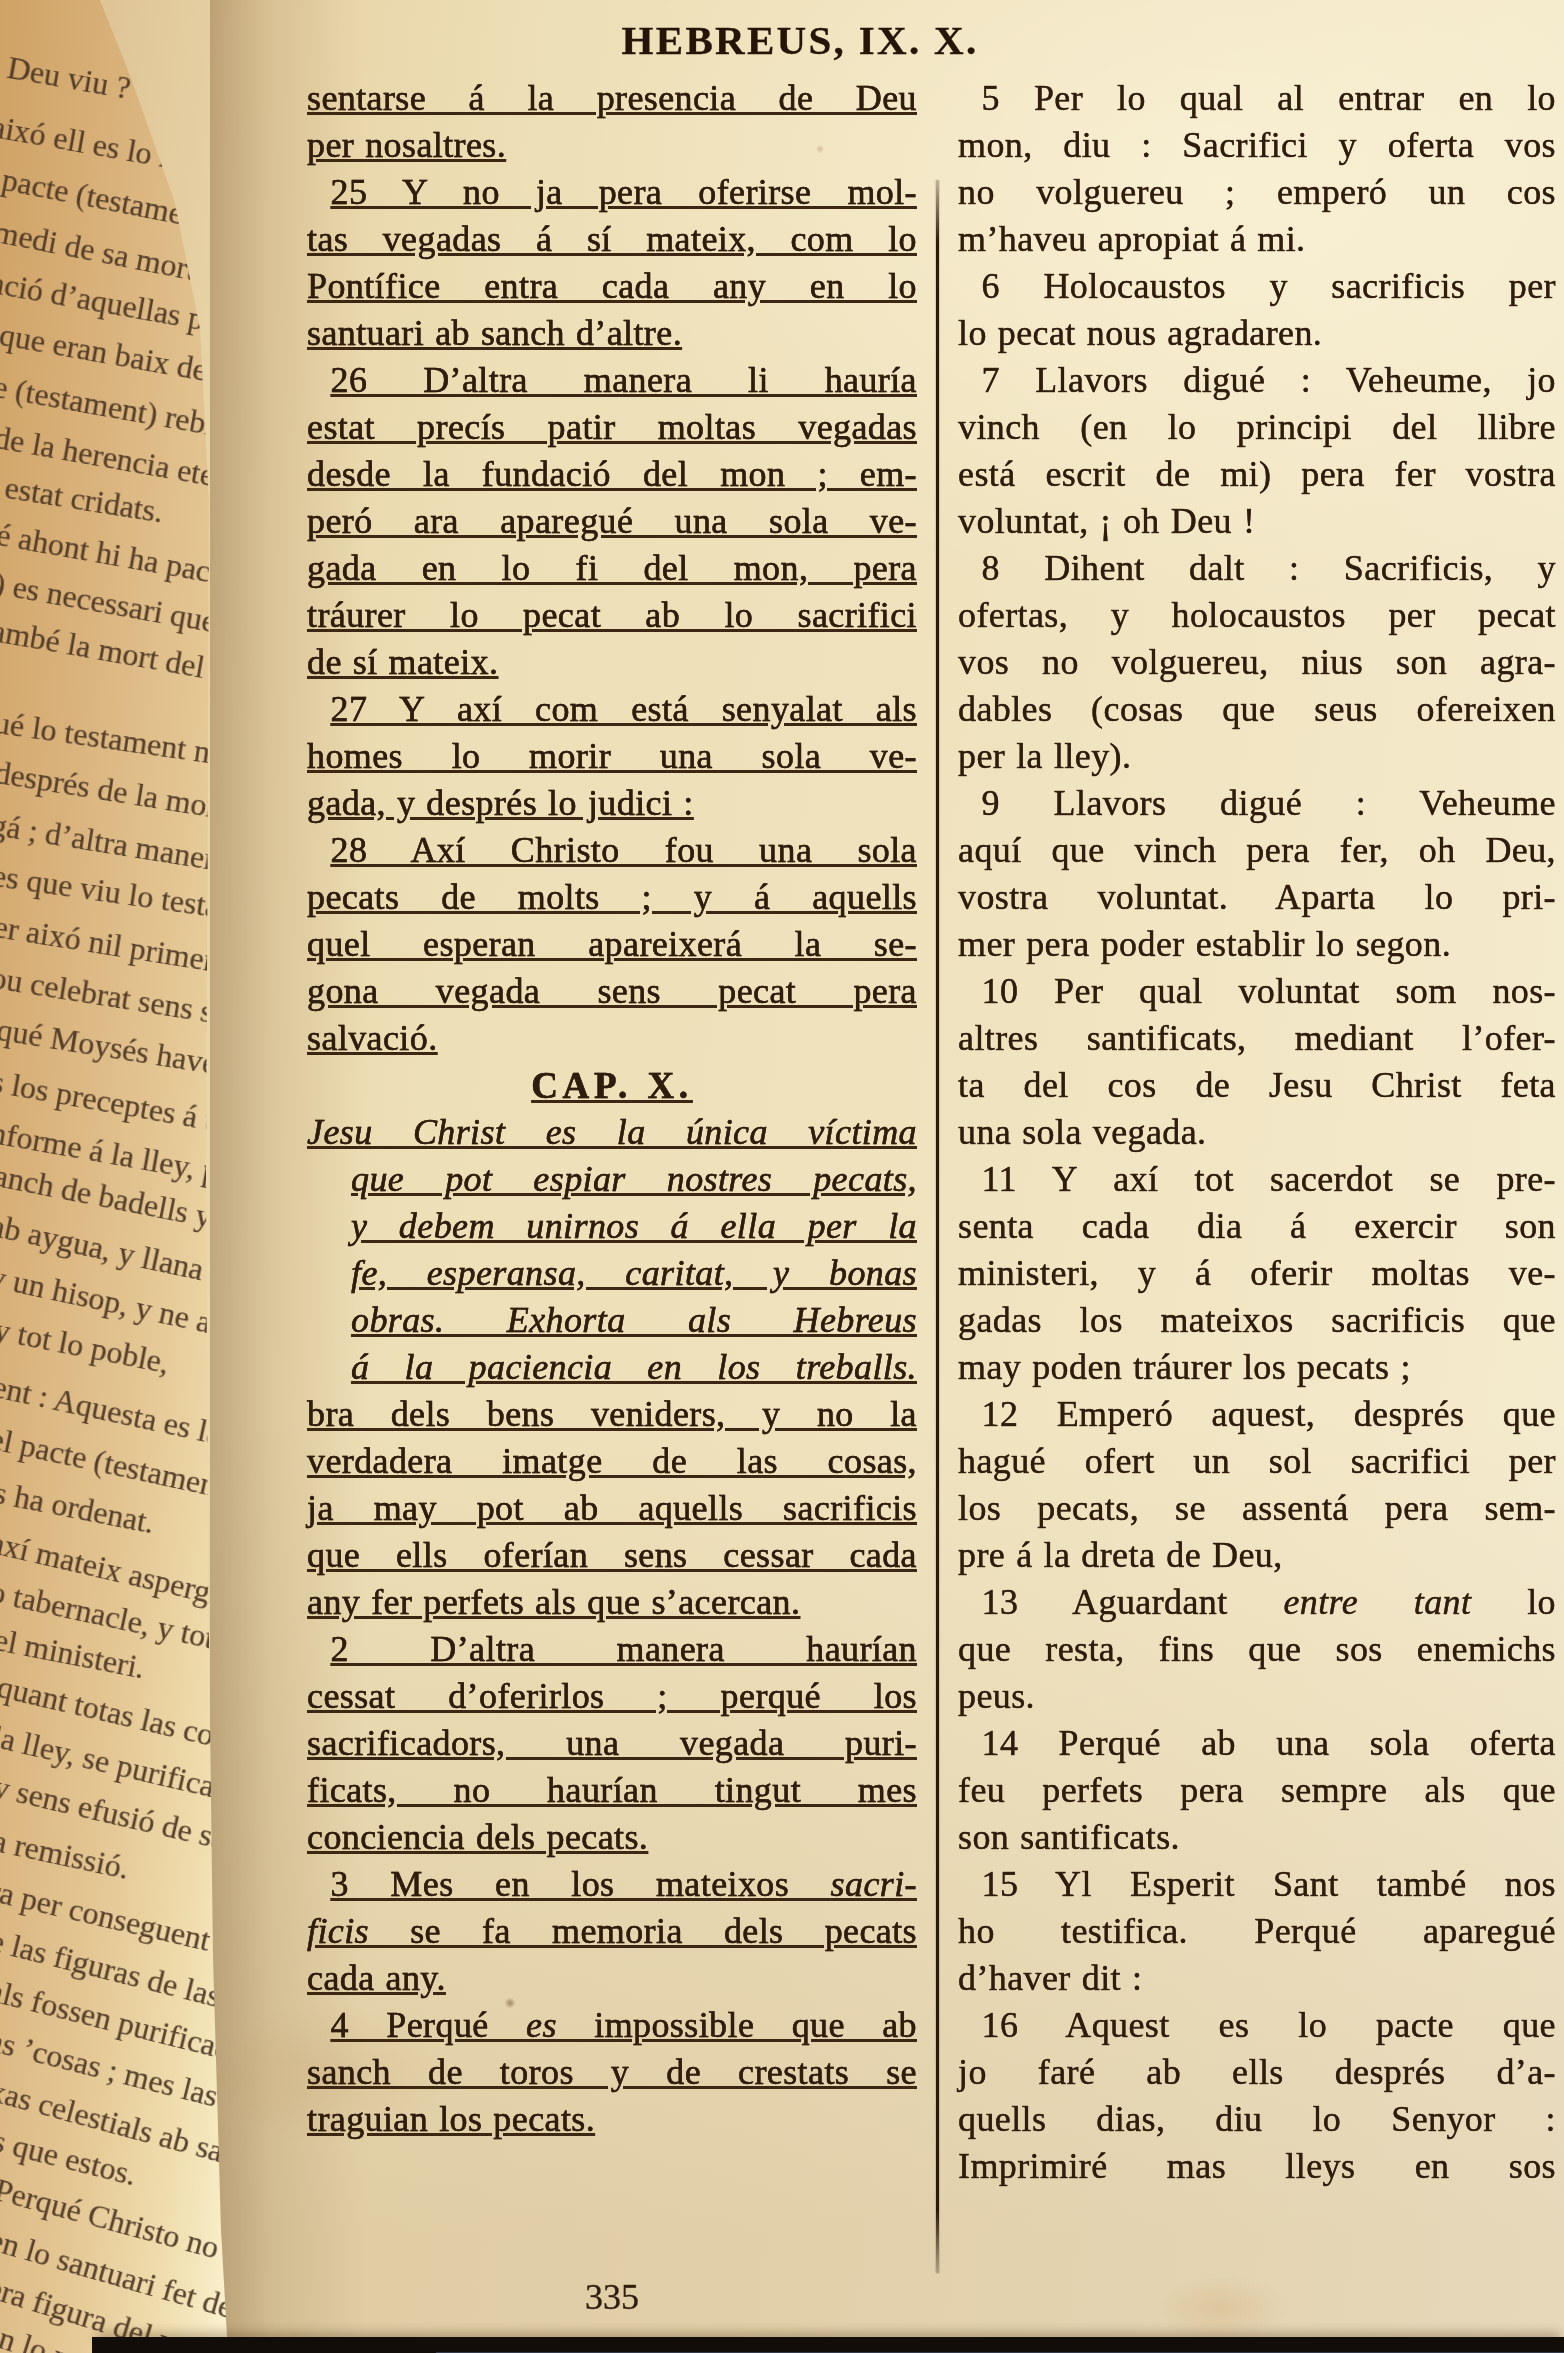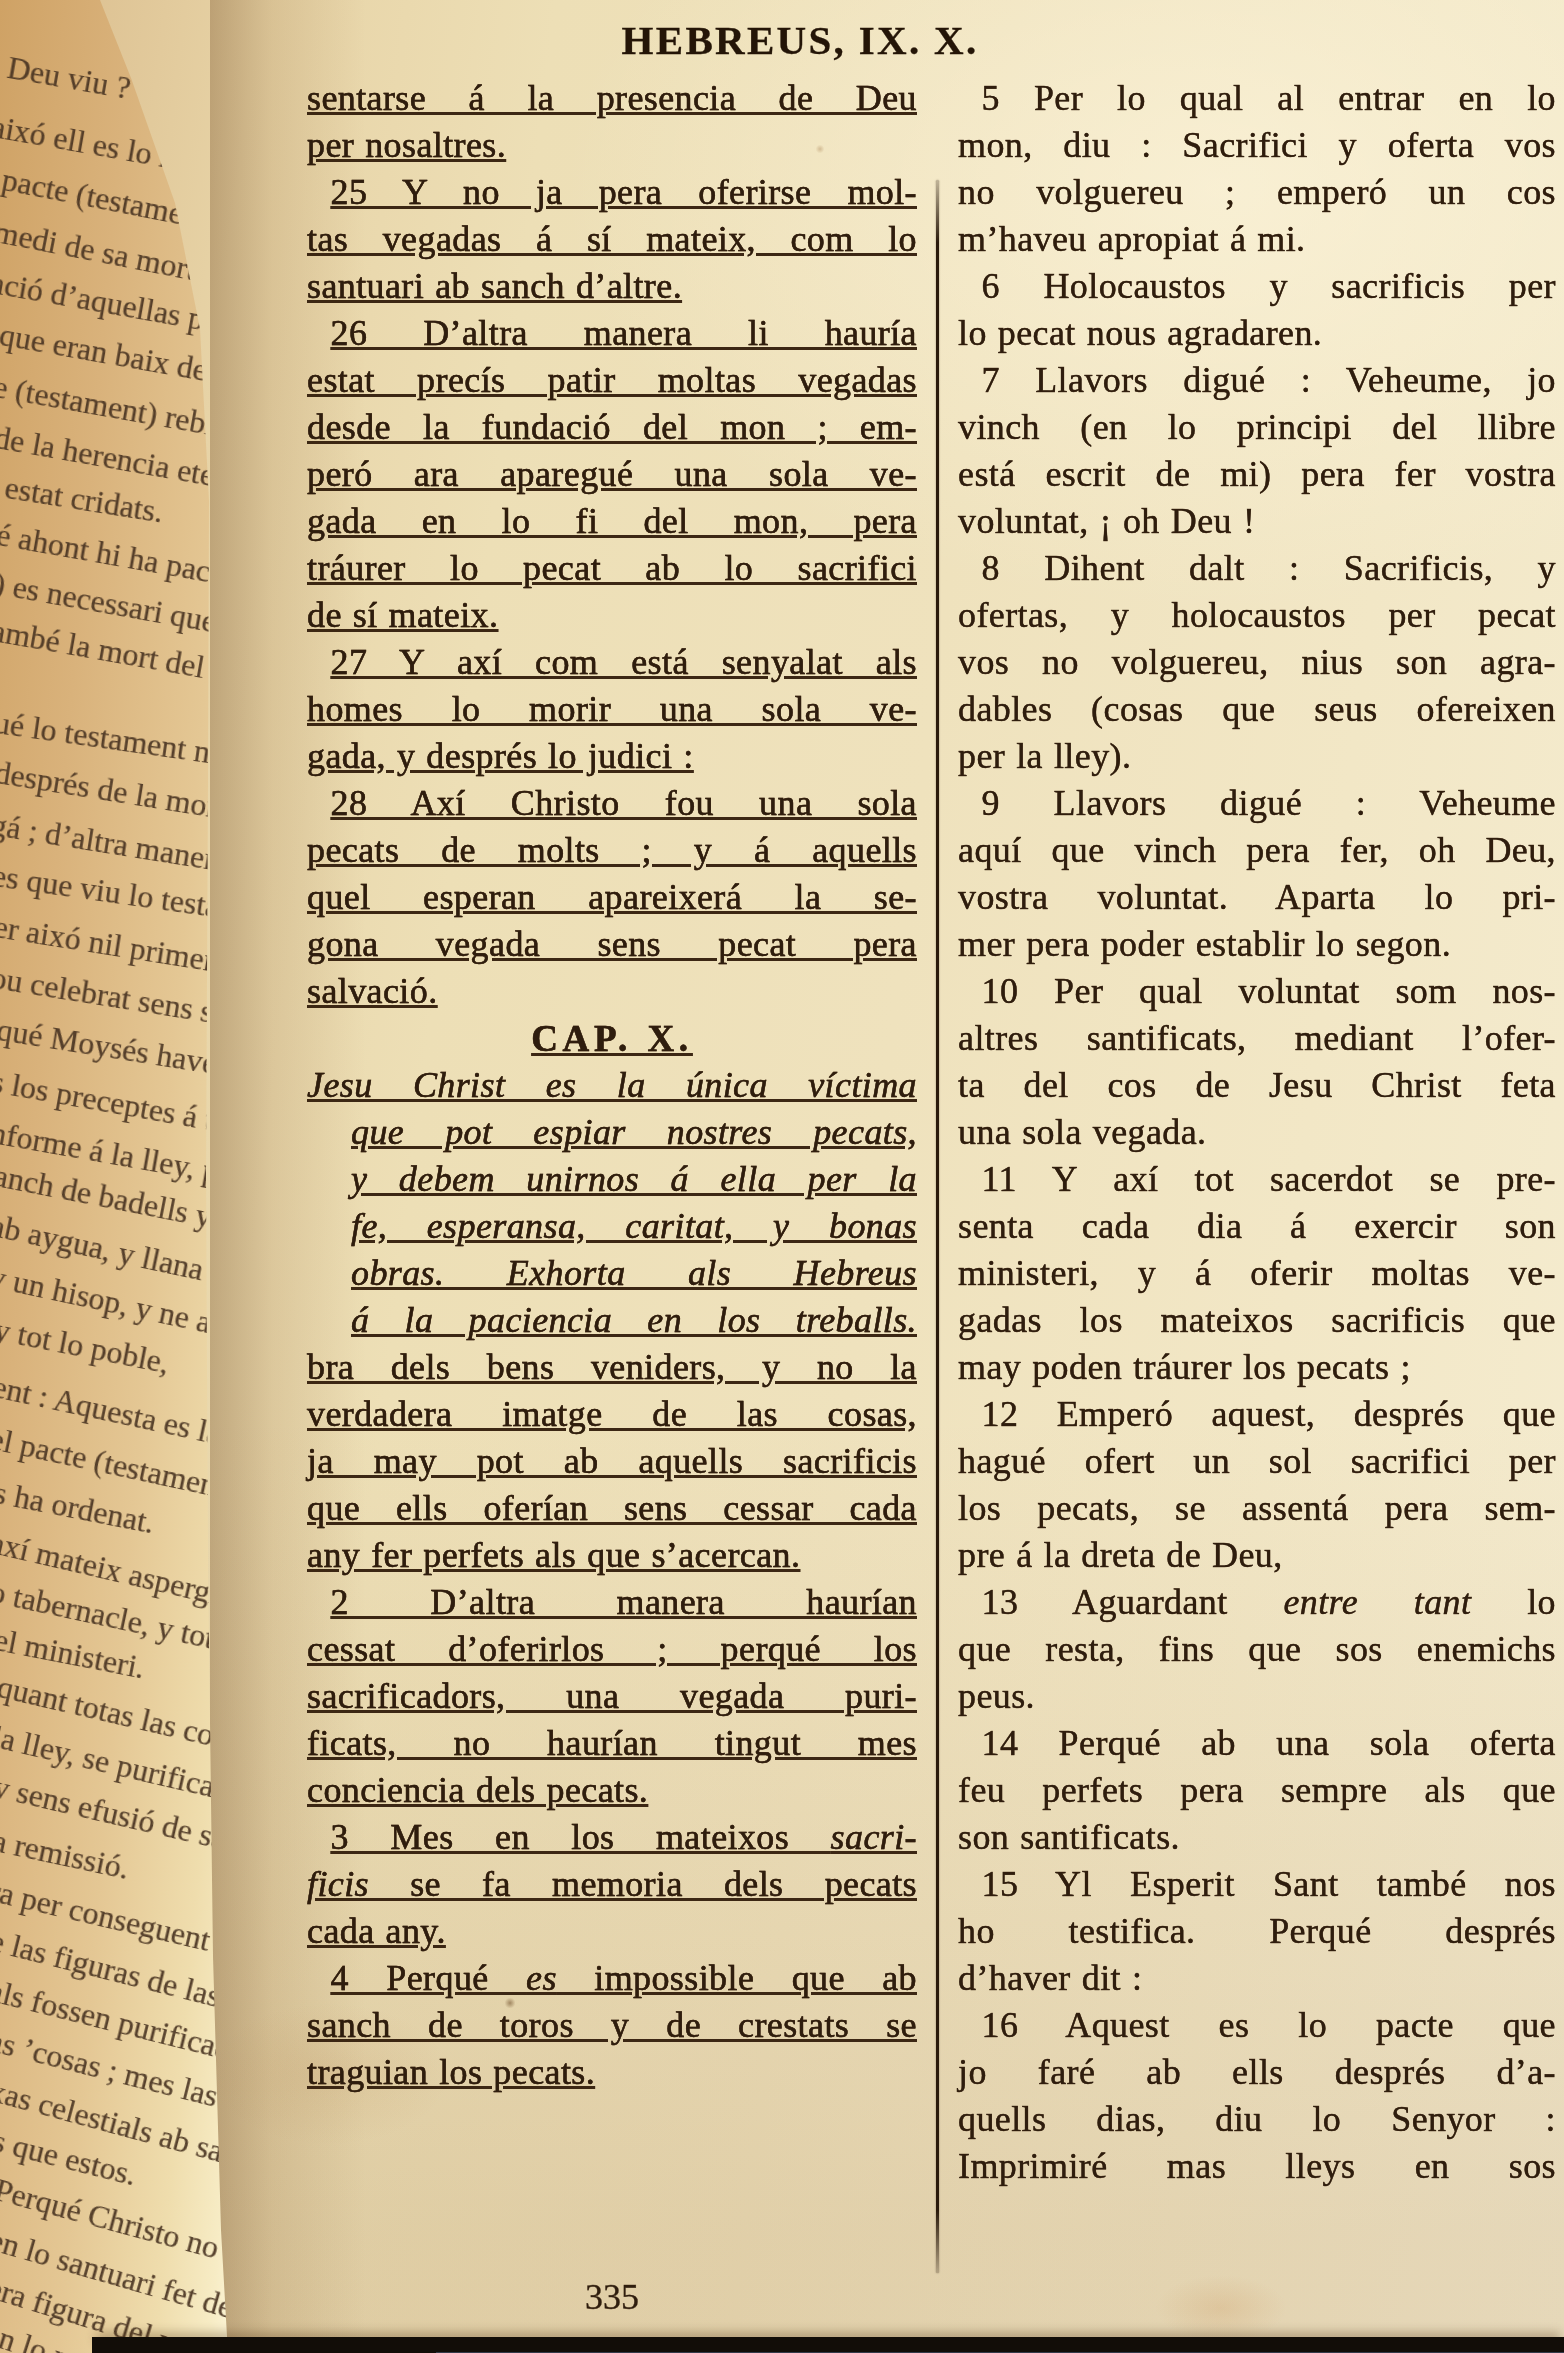--- a/index.html
+++ b/index.html
@@ -108,20 +108,21 @@
     </div>
 
   <div id="header">HEBREUS, IX. X.</div>
   <div id="col-rule"></div>
 
   <div id="col-left" class="col">
       <div class="line">sentarse á la presencia de Deu</div>
       <div class="line end">per nosaltres.</div>
       <div class="line verse">25 Y no ja pera oferirse mol-</div>
       <div class="line">tas vegadas á sí mateix, com lo</div>
+      <div class="line">Pontífice entra cada any en lo</div>
       <div class="line end">santuari ab sanch d’altre.</div>
       <div class="line verse">26 D’altra manera li hauría</div>
       <div class="line">estat precís patir moltas vegadas</div>
       <div class="line">desde la fundació del mon ; em-</div>
       <div class="line">peró ara aparegué una sola ve-</div>
       <div class="line">gada en lo fi del mon, pera</div>
       <div class="line">tráurer lo pecat ab lo sacrifici</div>
       <div class="line end">de sí mateix.</div>
       <div class="line verse">27 Y axí com está senyalat als</div>
       <div class="line">homes lo morir una sola ve-</div>
@@ -188,21 +189,21 @@
       <div class="line">hagué ofert un sol sacrifici per</div>
       <div class="line">los pecats, se assentá pera sem-</div>
       <div class="line end">pre á la dreta de Deu,</div>
       <div class="line verse">13 Aguardant <span class="it">entre tant</span> lo</div>
       <div class="line">que resta, fins que sos enemichs</div>
       <div class="line end">peus.</div>
       <div class="line verse">14 Perqué ab una sola oferta</div>
       <div class="line">feu perfets pera sempre als que</div>
       <div class="line end">son santificats.</div>
       <div class="line verse">15 Yl Esperit Sant també nos</div>
-      <div class="line">ho testifica. Perqué després</div>
+      <div class="line">ho testifica. Perqué aparegué</div>
       <div class="line end">d’haver dit :</div>
       <div class="line verse">16 Aquest es lo pacte que</div>
       <div class="line">jo faré ab ells després d’a-</div>
       <div class="line">quells dias, diu lo Senyor :</div>
       <div class="line">Imprimiré mas lleys en sos</div>
     </div>
 
   <div id="page-number">335</div>
 
   <div id="photo-bottom"></div>

